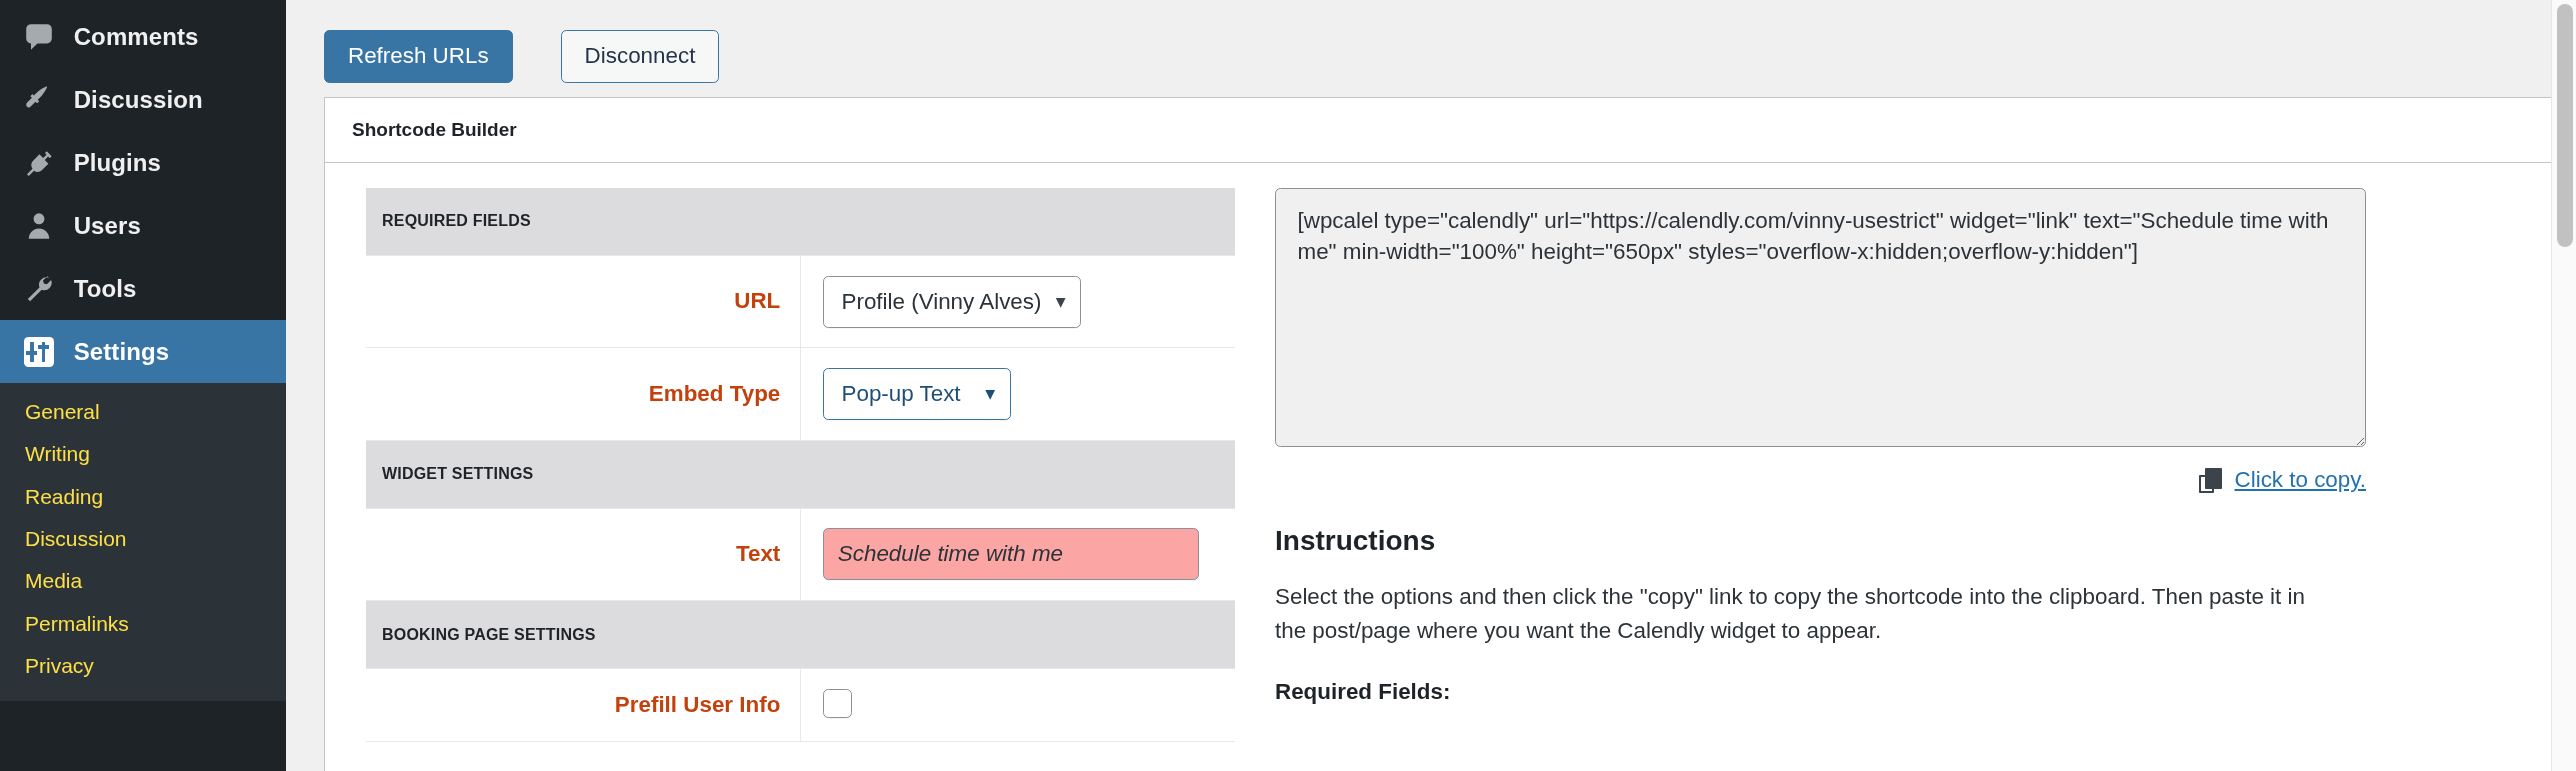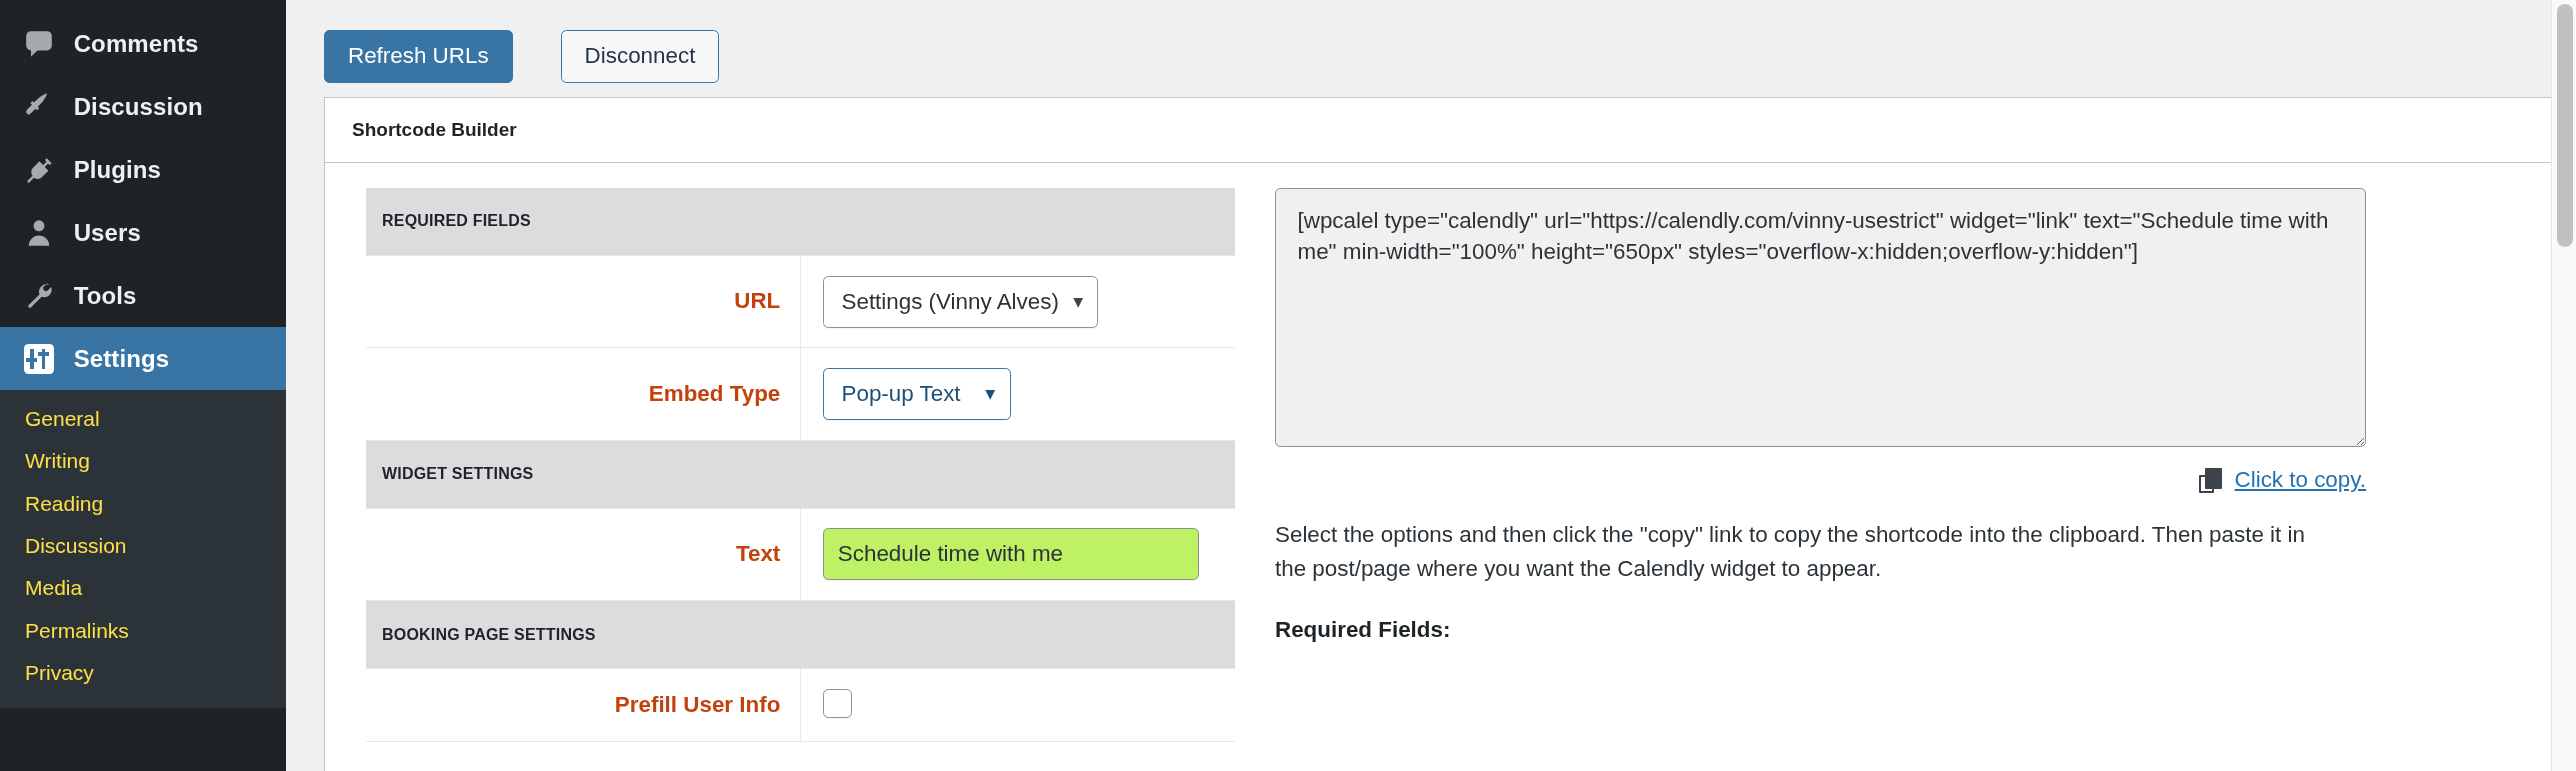--- a/index.html
+++ b/index.html
@@ -13,21 +13,21 @@
   }
   #root { position: relative; width: 2576px; height: 771px; display: flex; }
 
   
   .sidebar {
     width: 286px;
     flex: 0 0 286px;
     background: #1d2327;
     position: relative;
     z-index: 5;
-    padding-top: 12px;
+    padding-top: 5px;
   }
   .menu-item {
     display: flex;
     align-items: center;
     height: 63px;
     padding-left: 19.7px;
     position: relative;
     cursor: pointer;
   }
   .menu-item .mi-icon {
@@ -184,30 +184,31 @@
     box-shadow: 0 0.9px 0.9px rgba(0,0,0,.04);
   }
   .sel .chev { font-size: 19.7px; color: #3c434a; line-height:1; }
   .sel.focused {
     border: 1.8px solid #3875a5;
     color: #1d4f79;
   }
   .sel.focused .chev { color: #1d4f79; }
 
   .txtinput {
-    background: #bef264;
+    background: #fca5a5;
     border: 0.9px solid #8c8f94;
     border-radius: 5.4px;
     height: 52px;
     width: 376px;
     padding: 0 14.3px;
     font-family: "Liberation Sans", sans-serif;
     font-size: 22.4px;
     color: #2c3338;
     box-shadow: 0 0.9px 0.9px rgba(0,0,0,.04);
+    font-style: italic;
   }
   .cbox {
     width: 29px; height: 29px;
     border: 0.9px solid #8c8f94;
     border-radius: 5.4px;
     background: #fff;
     display: inline-block;
     cursor: pointer;
     box-shadow: 0 0.9px 0.9px rgba(0,0,0,.04);
   }
@@ -395,21 +396,21 @@
             <tbody>
               <tr class="sec-head">
                 <td colspan="2">REQUIRED FIELDS</td>
               </tr>
               <tr class="frow">
                 <td class="lbl-cell">
                   <span class="flabel">URL</span>
                 </td>
                 <td class="ctl-cell">
                   <span class="sel">
-                    <span>Settings (Vinny Alves)</span>
+                    <span>Profile (Vinny Alves)</span>
                     <span class="chev">▾</span>
                   </span>
                 </td>
               </tr>
               <tr class="frow">
                 <td class="lbl-cell">
                   <span class="flabel">Embed Type</span>
                 </td>
                 <td class="ctl-cell">
                   <span class="sel focused">
@@ -450,20 +451,21 @@
           <textarea class="shortcode-area" style="">[wpcalel type="calendly" url="https://calendly.com/vinny-usestrict" widget="link" text="Schedule time with me" min-width="100%" height="650px" styles="overflow-x:hidden;overflow-y:hidden"]</textarea>
 
           <div class="copy-row">
             <span class="copy-icon">
               <span class="back"></span>
                 <span class="front"></span>
             </span>
             <a class="copy-link">Click to copy.</a>
           </div>
 
+          <h2 class="instr-title">Instructions</h2>
           <p class="instr-p">Select the options and then click the "copy" link to copy the shortcode into the clipboard. Then paste it in the post/page where you want the Calendly widget to appear.</p>
           <p class="instr-sub">Required Fields:</p>
         </div>
 
       </div>
     </section>
 
     <div class="vscroll">
       <div class="thumb"></div>
     </div>

